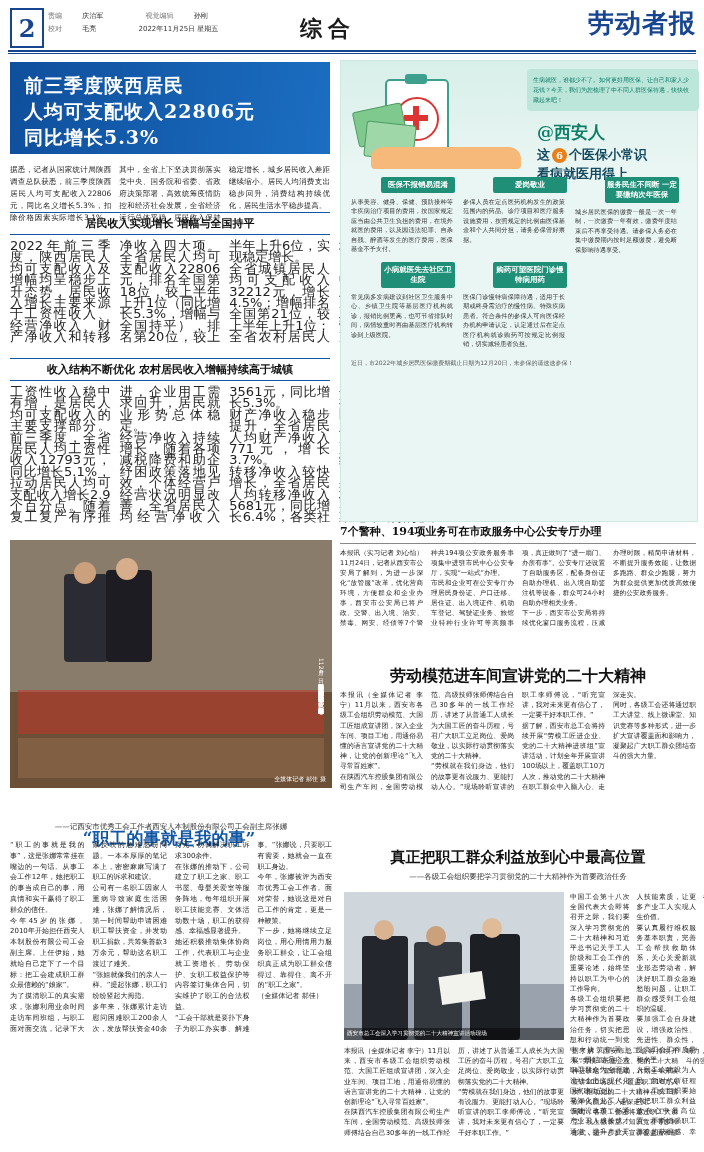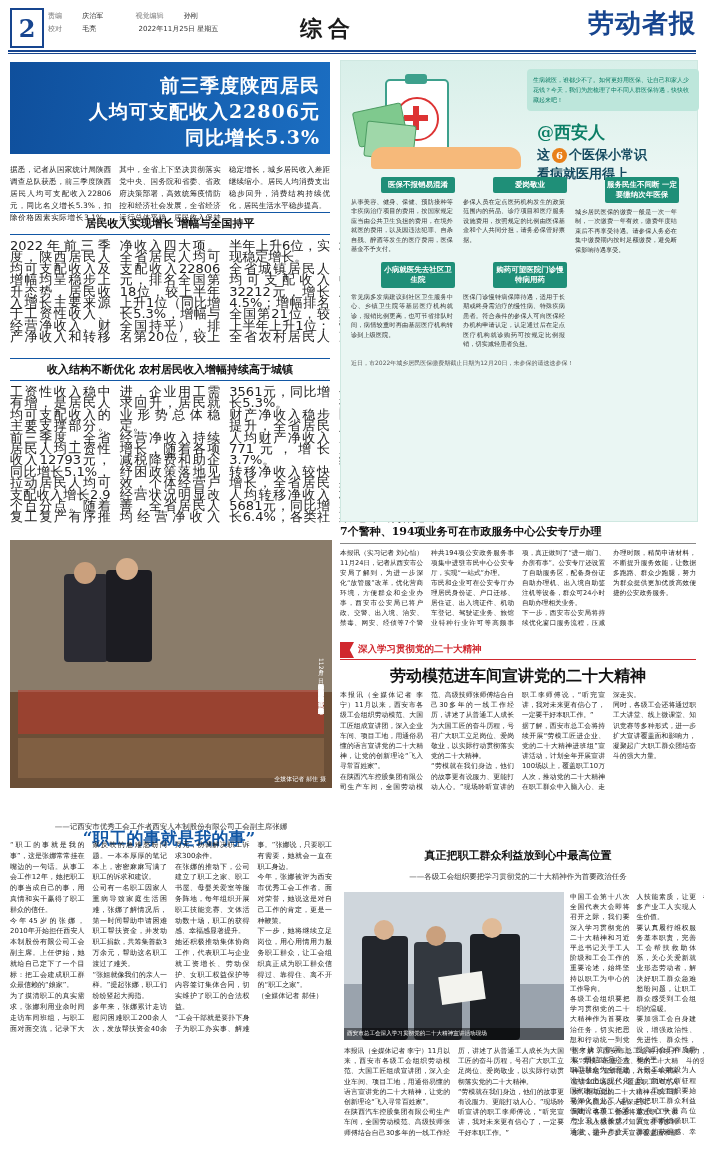--- a/index.html
+++ b/index.html
@@ -15,21 +15,21 @@
   .meta .lbl{color:#7a7a7a;}
   .secname{position:absolute;left:300px;top:14px;font-size:22px;font-weight:bold;letter-spacing:6px;color:#1a1a1a;
            font-family:Liberation Sans, sans-serif;}
   .logo{position:absolute;right:8px;top:6px;font-size:26px;font-weight:bold;color:#17458f;letter-spacing:1px;
         font-family:"DejaVu Serif",serif;}
   .rule{position:absolute;left:8px;top:50px;width:688px;height:2px;background:#17458f;}
   .rule2{position:absolute;left:8px;top:53px;width:688px;height:1px;background:#17458f;}
 
   
   .bluebox{position:absolute;left:10px;top:62px;width:320px;height:92px;background:#1257a5;
-           background:linear-gradient(100deg,#0f4f9c 0%,#1b6ec2 100%);text-align:right;}
+           background:linear-gradient(100deg,#0f4f9c 0%,#1b6ec2 100%);}
   .bluebox .h{position:absolute;left:14px;top:10px;right:10px;color:#fff;font-size:19px;font-weight:bold;line-height:26px;
               font-family:"DejaVu Serif",serif;letter-spacing:1px;}
 
   .lead{position:absolute;left:10px;top:164px;width:320px;font-size:7.5px;line-height:12px;color:#222;
         column-count:3;column-gap:8px;text-align:justify;}
 
   .subhead{position:absolute;left:10px;width:320px;text-align:center;font-size:11px;font-weight:bold;
            font-family:"DejaVu Serif",serif;border-top:1px solid #1257a5;border-bottom:1px solid #1257a5;padding:3px 0;}
   #sub1{top:212px;}
   #sub2{top:358px;}
@@ -93,21 +93,21 @@
   .redbanner .flag{position:absolute;left:0;top:0;width:14px;height:16px;background:#d0282e;
                    clip-path:polygon(0 0,100% 0,70% 50%,100% 100%,0 100%);}
   .redbanner .txt{position:absolute;left:18px;top:1px;font-size:9.5px;font-weight:bold;color:#d0282e;font-family:"DejaVu Serif",serif;}
   .redbanner .line{position:absolute;left:0;top:17px;width:356px;height:1px;background:#d0282e;}
 
   .h2a{position:absolute;left:340px;top:666px;width:356px;text-align:center;font-size:16px;font-weight:bold;
        font-family:"DejaVu Serif",serif;color:#111;}
   .body5{position:absolute;left:340px;top:690px;width:356px;height:140px;font-size:6.8px;line-height:10.2px;
          column-count:4;column-gap:8px;text-align:justify;color:#222;}
 
-  .h2b{position:absolute;left:340px;top:848px;width:356px;text-align:center;font-size:11px;font-weight:bold;
+  .h2b{position:absolute;left:340px;top:848px;width:356px;text-align:center;font-size:15px;font-weight:bold;
        font-family:"DejaVu Serif",serif;color:#111;}
   .h2b-sub{position:absolute;left:340px;top:872px;width:356px;text-align:center;font-size:7.5px;color:#333;}
   .photo2{position:absolute;left:344px;top:892px;width:220px;height:148px;background:#9aa3ad;overflow:hidden;}
   .p2-wall{position:absolute;left:0;top:0;width:220px;height:92px;background:#cfd6dc;}
   .p2-m1{position:absolute;left:18px;top:44px;width:46px;height:104px;background:#23262c;border-radius:4px;}
   .p2-m2{position:absolute;left:70px;top:50px;width:48px;height:98px;background:#33383f;border-radius:4px;}
   .p2-m3{position:absolute;left:126px;top:42px;width:50px;height:106px;background:#1c1f24;border-radius:4px;}
   .p2-h1{position:absolute;left:30px;top:28px;width:20px;height:20px;border-radius:50%;background:#d9b392;}
   .p2-h2{position:absolute;left:82px;top:34px;width:20px;height:20px;border-radius:50%;background:#caa07d;}
   .p2-h3{position:absolute;left:138px;top:26px;width:20px;height:20px;border-radius:50%;background:#e0bb98;}
@@ -121,21 +121,21 @@
 </style>
 </head>
 <body>
 
 <div class="page">
 
   <div class="masthead">
     <div class="pagenum">2</div>
     <div class="meta">
       <div><span class="lbl">责编</span> <span>庆治军</span>
-           <span class="lbl" style="margin-left:12px;">视觉编辑</span> <span>孙刚</span></div>
+           <span class="lbl" style="margin-left:22px;">视觉编辑</span> <span>孙刚</span></div>
       <div><span class="lbl">校对</span> <span>毛亮</span>
            <span style="margin-left:22px;">2022年11月25日 星期五</span></div>
     </div>
     <div class="secname">综合</div>
     <div class="logo">劳动者报</div>
   </div>
   <div class="rule"></div>
   <div class="rule2"></div>
 
   <div class="bluebox">
@@ -225,25 +225,20 @@
 公司有一名职工因家人重病导致家庭生活困难，张娜了解情况后，第一时间帮助申请困难职工帮扶资金，并发动职工捐款，共筹集善款3万余元，帮助这名职工渡过了难关。
 “张姐就像我们的亲人一样。”提起张娜，职工们纷纷竖起大拇指。
 多年来，张娜累计走访慰问困难职工200余人次，发放帮扶资金40余万元，协调解决职工诉求300余件。
 在张娜的推动下，公司建立了职工之家、职工书屋、母婴关爱室等服务阵地，每年组织开展职工技能竞赛、文体活动数十场，职工的获得感、幸福感显著提升。
 她还积极推动集体协商工作，代表职工与企业就工资增长、劳动保护、女职工权益保护等内容签订集体合同，切实维护了职工的合法权益。
 “工会干部就是要扑下身子为职工办实事、解难事。”张娜说，只要职工有需要，她就会一直在职工身边。
 今年，张娜被评为西安市优秀工会工作者。面对荣誉，她说这是对自己工作的肯定，更是一种鞭策。
 下一步，她将继续立足岗位，用心用情用力服务职工群众，让工会组织真正成为职工群众信得过、靠得住、离不开的“职工之家”。
 （全媒体记者 郝佳）</div>
 
-  <div class="redbanner">
-    <div class="flag"></div>
-    <div class="txt">深入学习贯彻党的二十大精神</div>
-    <div class="line"></div>
-  </div>
   <div class="h2a">劳动模范进车间宣讲党的二十大精神</div>
   <div class="body5" style="white-space:pre-line;">本报讯（全媒体记者 李宁）11月以来，西安市各级工会组织劳动模范、大国工匠组成宣讲团，深入企业车间、项目工地，用通俗易懂的语言宣讲党的二十大精神，让党的创新理论“飞入寻常百姓家”。
 在陕西汽车控股集团有限公司生产车间，全国劳动模范、高级技师张师傅结合自己30多年的一线工作经历，讲述了从普通工人成长为大国工匠的奋斗历程，号召广大职工立足岗位、爱岗敬业，以实际行动贯彻落实党的二十大精神。
 “劳模就在我们身边，他们的故事更有说服力、更能打动人心。”现场聆听宣讲的职工李师傅说，“听完宣讲，我对未来更有信心了，一定要干好本职工作。”
 据了解，西安市总工会将持续开展“劳模工匠进企业、党的二十大精神进班组”宣讲活动，计划全年开展宣讲100场以上，覆盖职工10万人次，推动党的二十大精神在职工群众中入脑入心、走深走实。
 同时，各级工会还将通过职工大讲堂、线上微课堂、知识竞赛等多种形式，进一步扩大宣讲覆盖面和影响力，凝聚起广大职工群众团结奋斗的强大力量。</div>
 
   <div class="h2b">真正把职工群众利益放到心中最高位置</div>
   <div class="h2b-sub">——各级工会组织要把学习贯彻党的二十大精神作为首要政治任务</div>
 

